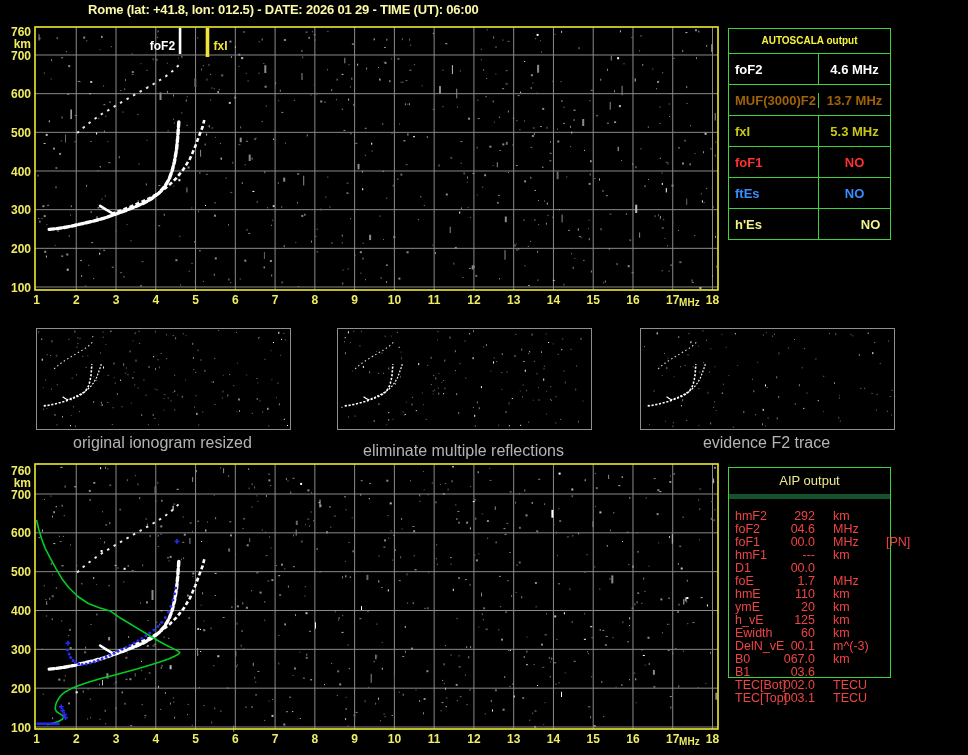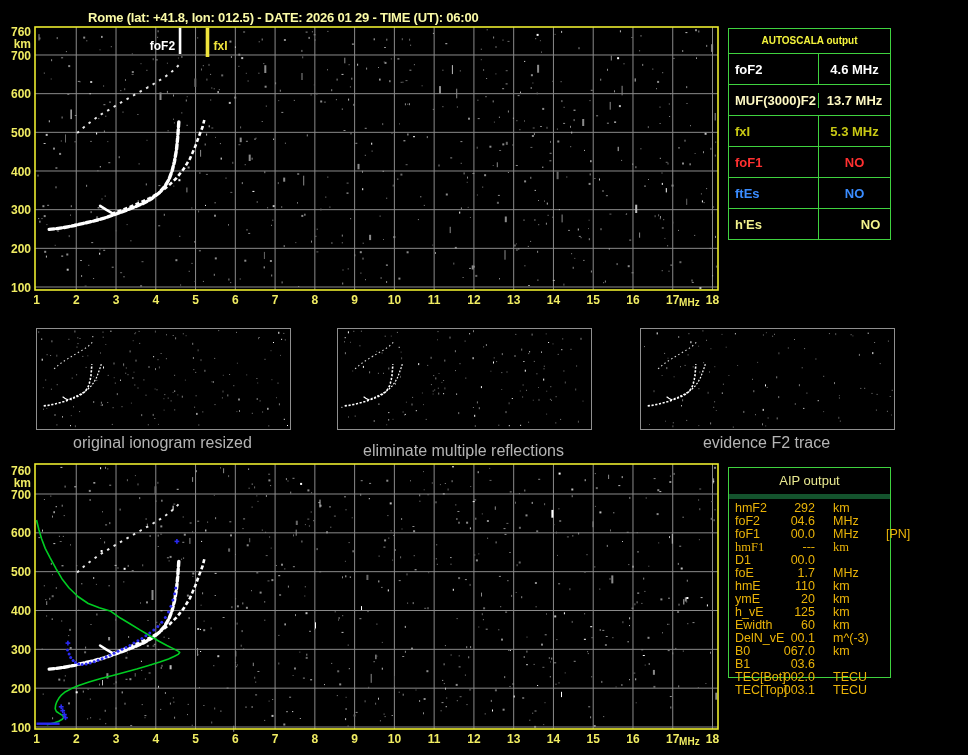--- a/index.html
+++ b/index.html
@@ -1,19 +1,19 @@
 <!DOCTYPE html>
 <html><head>
 <meta charset="utf-8">
 <style>
   html,body{margin:0;padding:0;background:#000;}
   body{width:968px;height:755px;position:relative;overflow:hidden;
        font-family:"Liberation Sans","DejaVu Sans",sans-serif;}
   .title{position:absolute;left:88px;top:2px;color:#fbfba6;font-size:13px;
-         font-weight:bold;letter-spacing:-0.2px;white-space:nowrap;margin-top:8px;}
+         font-weight:bold;letter-spacing:-0.2px;white-space:nowrap;}
   svg.chart{position:absolute;left:0;}
   #chart-top{top:18px;}
   #chart-bottom{top:450px;}
   .thumb{position:absolute;top:328px;background:#000;border:1px solid #8f8f8f;}
   #thumb-0{left:36px;}  #thumb-1{left:337px;}  #thumb-2{left:640px;}
   .thumb-caption{position:absolute;top:434px;width:253px;color:#b4b4b4;
                  font-size:16px;text-align:center;white-space:nowrap;}
   #cap-0{left:36px;} #cap-1{left:337px;margin-top:8px;} #cap-2{left:640px;}
   .panel{position:absolute;left:728px;width:161px;border:1px solid #3fd23f;}
   .autoscala{top:28px;height:210px;display:flex;flex-direction:column;}
@@ -21,21 +21,21 @@
              font-size:10px;font-weight:bold;}
   .as-row{flex:1;display:flex;border-top:1px solid #3fd23f;font-size:13px;
           font-weight:bold;}
   .as-label{width:83px;border-right:1px solid #3fd23f;padding-left:6px;
             display:flex;align-items:center;}
   .as-value{flex:1;display:flex;align-items:center;justify-content:center;}
   .aip{top:467px;height:209px;color:#e8e890;overflow:visible;}
   .aip-header{height:26px;line-height:26px;text-align:center;font-size:13px;
               border-bottom:5px solid #14532d;}
   .aip-row{position:absolute;left:0;width:161px;height:13px;line-height:13px;
-           font-size:12.5px;white-space:nowrap;color:#eab308;}
+           font-size:12.5px;white-space:nowrap;color:#ef4444;margin-top:8px;}
   .aip-label{position:absolute;left:6px;}
   .aip-value{position:absolute;left:38px;width:48px;text-align:right;}
   .aip-unit{position:absolute;left:104px;}
   .aip-extra{position:absolute;left:133px;padding-left:24px;}
 </style>
 </head>
 <body>
 
 <div class="title">Rome (lat: +41.8, lon: 012.5) - DATE: 2026 01 29 - TIME (UT): 06:00</div>
 
@@ -1934,21 +1934,21 @@
     <rect x="64.7" y="715.3" width="1.6" height="4.8" fill="#2a2af2"></rect>
     <rect x="36.5" y="722.5" width="23.1" height="2.4" fill="#2a2af2"></rect>
   </svg>
 
 <div class="panel autoscala">
   <div class="as-header">AUTOSCALA output</div>
   <div class="as-row" style="color: rgb(255, 255, 255);">
     <span class="as-label">foF2</span>
     <span class="as-value">4.6 MHz</span>
   </div>
-  <div class="as-row" style="color: #fef9c3; align-items: center;">
+  <div class="as-row" style="color: #a16207; align-items: center;">
     <span class="as-label">MUF(3000)F2</span>
     <span class="as-value">13.7 MHz</span>
   </div>
   <div class="as-row" style="color: rgb(200, 200, 20);">
     <span class="as-label">fxI</span>
     <span class="as-value">5.3 MHz</span>
   </div>
   <div class="as-row" style="color: rgb(255, 48, 48);">
     <span class="as-label">foF1</span>
     <span class="as-value">NO</span>
@@ -1977,21 +1977,21 @@
         <span class="aip-value">04.6</span>
         <span class="aip-unit">MHz</span>
         <span class="aip-extra"></span>
       </div>
       <div class="aip-row" style="top: 60px;">
         <span class="aip-label">foF1</span>
         <span class="aip-value">00.0</span>
         <span class="aip-unit">MHz</span>
         <span class="aip-extra">[PN]</span>
       </div>
-      <div class="aip-row" style="top: 73px; font-family: Liberation Serif, serif;">
+      <div class="aip-row" style="top: 73px;">
         <span class="aip-label">hmF1</span>
         <span class="aip-value">---</span>
         <span class="aip-unit">km</span>
         <span class="aip-extra"></span>
       </div>
       <div class="aip-row" style="top: 86px;">
         <span class="aip-label">D1</span>
         <span class="aip-value">00.0</span>
         <span class="aip-unit"></span>
         <span class="aip-extra"></span>

